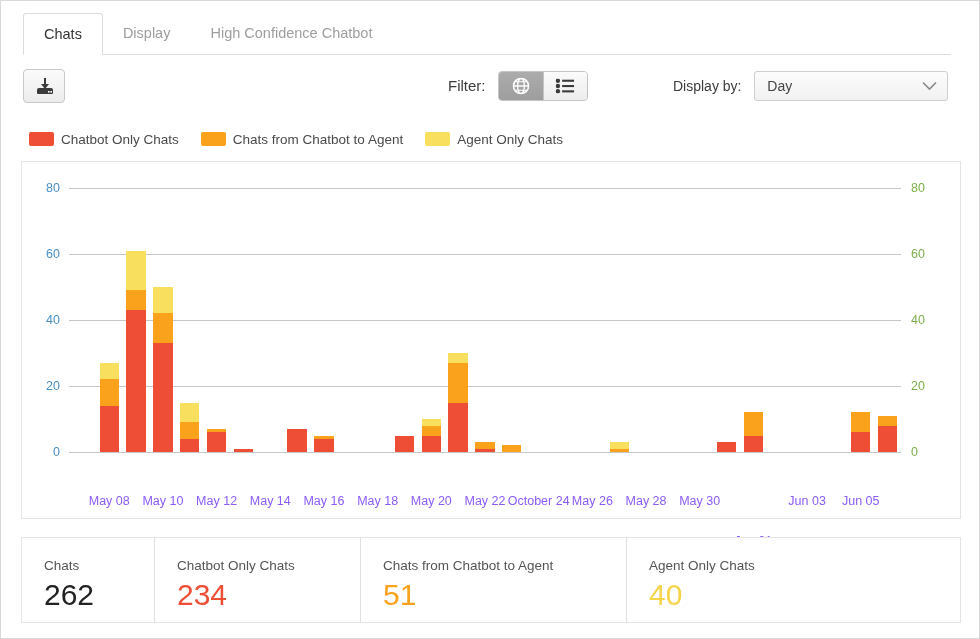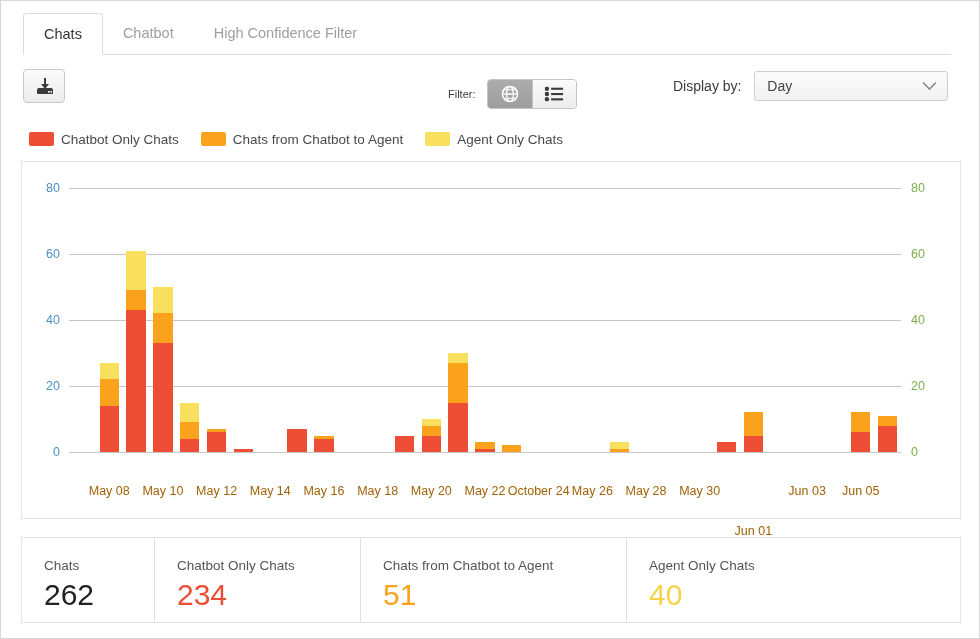--- a/index.html
+++ b/index.html
@@ -57,21 +57,21 @@
     width: 42px; height: 34px;
     border: 1px solid #c9c9c9;
     border-radius: 4px;
     background: linear-gradient(to bottom, #fbfbfb 0%, #ececec 100%);
     cursor: pointer;
   }
   .dl-btn svg { position: absolute; left: 11px; top: 8px; }
 
   .filter-wrap {
     position: absolute; left: 447px; top: 2px;
-    font-size: 11px; color: #3b3b3b; margin-top: 8px;
+    font-size: 15px; color: #3b3b3b;
   }
   .filter-label { display: inline-block; vertical-align: middle; line-height: 30px; }
   .seg {
     display: inline-block; vertical-align: middle;
     margin-left: 8px;
     border: 1px solid #c4c4c4;
     border-radius: 4px;
     overflow: hidden;
     background: #eee;
   }
@@ -150,23 +150,23 @@
   .ytick.left  { right: calc(100% + 9px); color: #4a90c4; }
   .ytick.right { left: calc(100% + 10px); color: #7cae4c; }
   .bar {
     position: absolute; bottom: 0;
   }
   .seg-red    { position: absolute; left:0; width:100%; background:#ee4e35; }
   .seg-orange { position: absolute; left:0; width:100%; background:#faa21b; }
   .seg-yellow { position: absolute; left:0; width:100%; background:#f9df5e; }
   .xtick {
     position: absolute;
-    top: 296px;
+    top: 306px;
     font-size: 12.5px;
-    color: #a16207;
+    color: #8b5cf6;
     transform: translateX(-50%);
     white-space: nowrap;
   }
 
   
   .summary {
     position: absolute; left: 20px; top: 536px;
     width: 940px; height: 86px;
     background: #fff;
     border: 1px solid #e4e4e4;
@@ -188,23 +188,23 @@
 </style>
 </head>
 <body>
 
 <div class="app">
 
   <div class="tabbar">
     <div class="tab active">
       <span>Chats</span>
     </div><div class="tab">
-      <span>Chatbot</span>
+      <span>Display</span>
     </div><div class="tab">
-      <span>High Confidence Filter</span>
+      <span>High Confidence Chatbot</span>
     </div>
   </div>
 
   <div class="toolbar">
 
     <div class="dl-btn">
       <span>
         <svg width="20" height="18" viewBox="0 0 20 18">
           <path d="M9 0 h2 v6 h3 l-4 5 l-4 -5 h3 z" fill="#3b3b3b"></path>
           <path d="M2 12 q0 -2 2 -2 h12 q2 0 2 2 v3 q0 1 -1 1 h-14 q-1 0 -1 -1 z" fill="#3b3b3b"></path>

